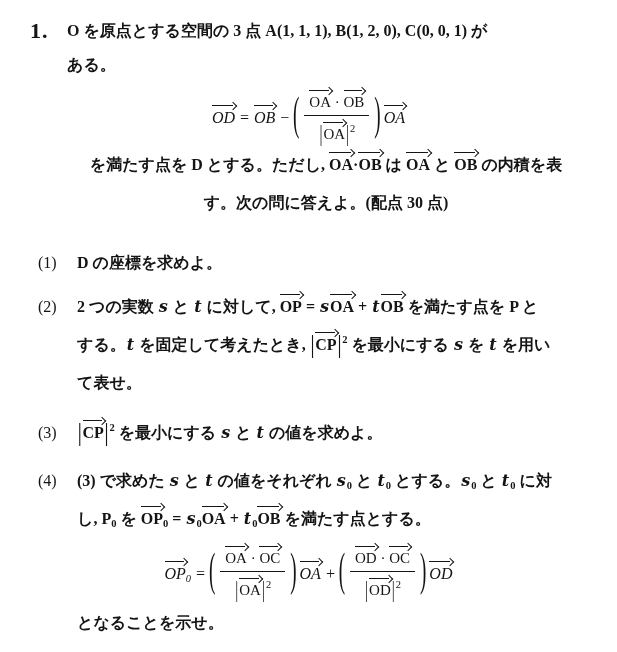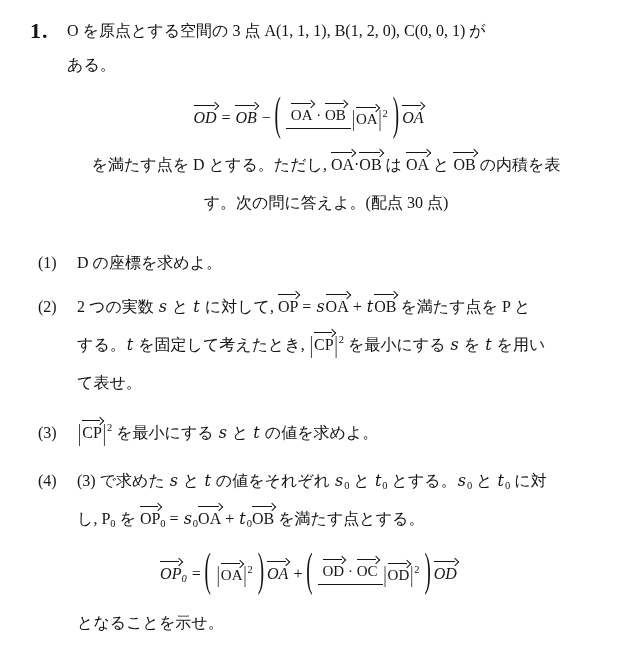--- a/index.html
+++ b/index.html
@@ -5,21 +5,21 @@
   * { margin:0; padding:0; box-sizing:border-box; }
   html,body { background:#ffffff; }
   body {
     width:617px; height:652px; overflow:hidden;
     font-family:"Liberation Serif","DejaVu Serif",serif;
     color:#141414;
   }
   .page { width:617px; height:652px; padding:14px 30px 0 30px; position:relative; }
 
   
-  .tline { font-size:16px; line-height:38px; white-space:nowrap; }
+  .tline { font-size:16px; line-height:38px; white-space:nowrap;font-weight:bold; }
 
   
   .intro-row { display:flex; }
   .pnum { font-weight:bold; font-size:22px; width:37px; flex-shrink:0; line-height:34px; letter-spacing:1px; }
   .intro-text .tline { line-height:34px; }
 
   
   .para { margin-left:35px;text-align:center; }
 
   
@@ -34,21 +34,21 @@
   
   .dformula {
     min-height:64px; display:flex; align-items:center; justify-content:center;
     font-size:16px;
   }
   .fseg { display:inline-block;font-style:italic; }
   .bigp {
     display:inline-block; font-size:19px; font-weight:400;
     transform:scaleY(2.45); transform-origin:center; margin:0 3px;
   }
-  .frac { display:inline-flex; flex-direction:row; align-items:center; vertical-align:middle; margin:0 2px; font-size:15px; }
+  .frac { display:inline-flex; flex-direction:column; align-items:center; vertical-align:middle; margin:0 2px; font-size:15px; }
   .frac .num { padding:1px 5px 4px; border-bottom:1px solid #141414; }
   .frac .den { padding-top:3px; }
 
   
   .vec { position:relative; display:inline-block; padding-top:7px; line-height:1.1; }
   .vec::before {
     content:""; position:absolute; top:3px; left:0; right:2px;
     border-top:1px solid currentColor;
   }
   .vec::after {
@@ -124,20 +124,21 @@
         <div class="tline"><span>し, P</span><sub>0</sub><span> を </span><span class="vec">OP</span><sub>0</sub><span> = </span><span class="mvar">s</span><sub>0</sub><span class="vec">OA</span><span> + </span><span class="mvar">t</span><sub>0</sub><span class="vec">OB</span><span> を満たす点とする。</span></div>
       </div>
     </div>
 
   </div>
 
   <div class="dformula">
     <span class="fseg"><span class="vec">OP</span><sub>0</sub><span> = </span></span>
     <span class="bigp">(</span>
     <span class="frac">
+      <span class="num"><span class="vec">OA</span><span> · </span><span class="vec">OC</span></span>
       <span class="den"><span class="abar">|</span><span class="vec">OA</span><span class="abar">|</span><sup>2</sup></span>
     </span>
     <span class="bigp">)</span>
     <span class="fseg"><span class="vec">OA</span><span> + </span></span>
     <span class="bigp">(</span>
     <span class="frac">
       <span class="num"><span class="vec">OD</span><span> · </span><span class="vec">OC</span></span>
       <span class="den"><span class="abar">|</span><span class="vec">OD</span><span class="abar">|</span><sup>2</sup></span>
     </span>
     <span class="bigp">)</span>

